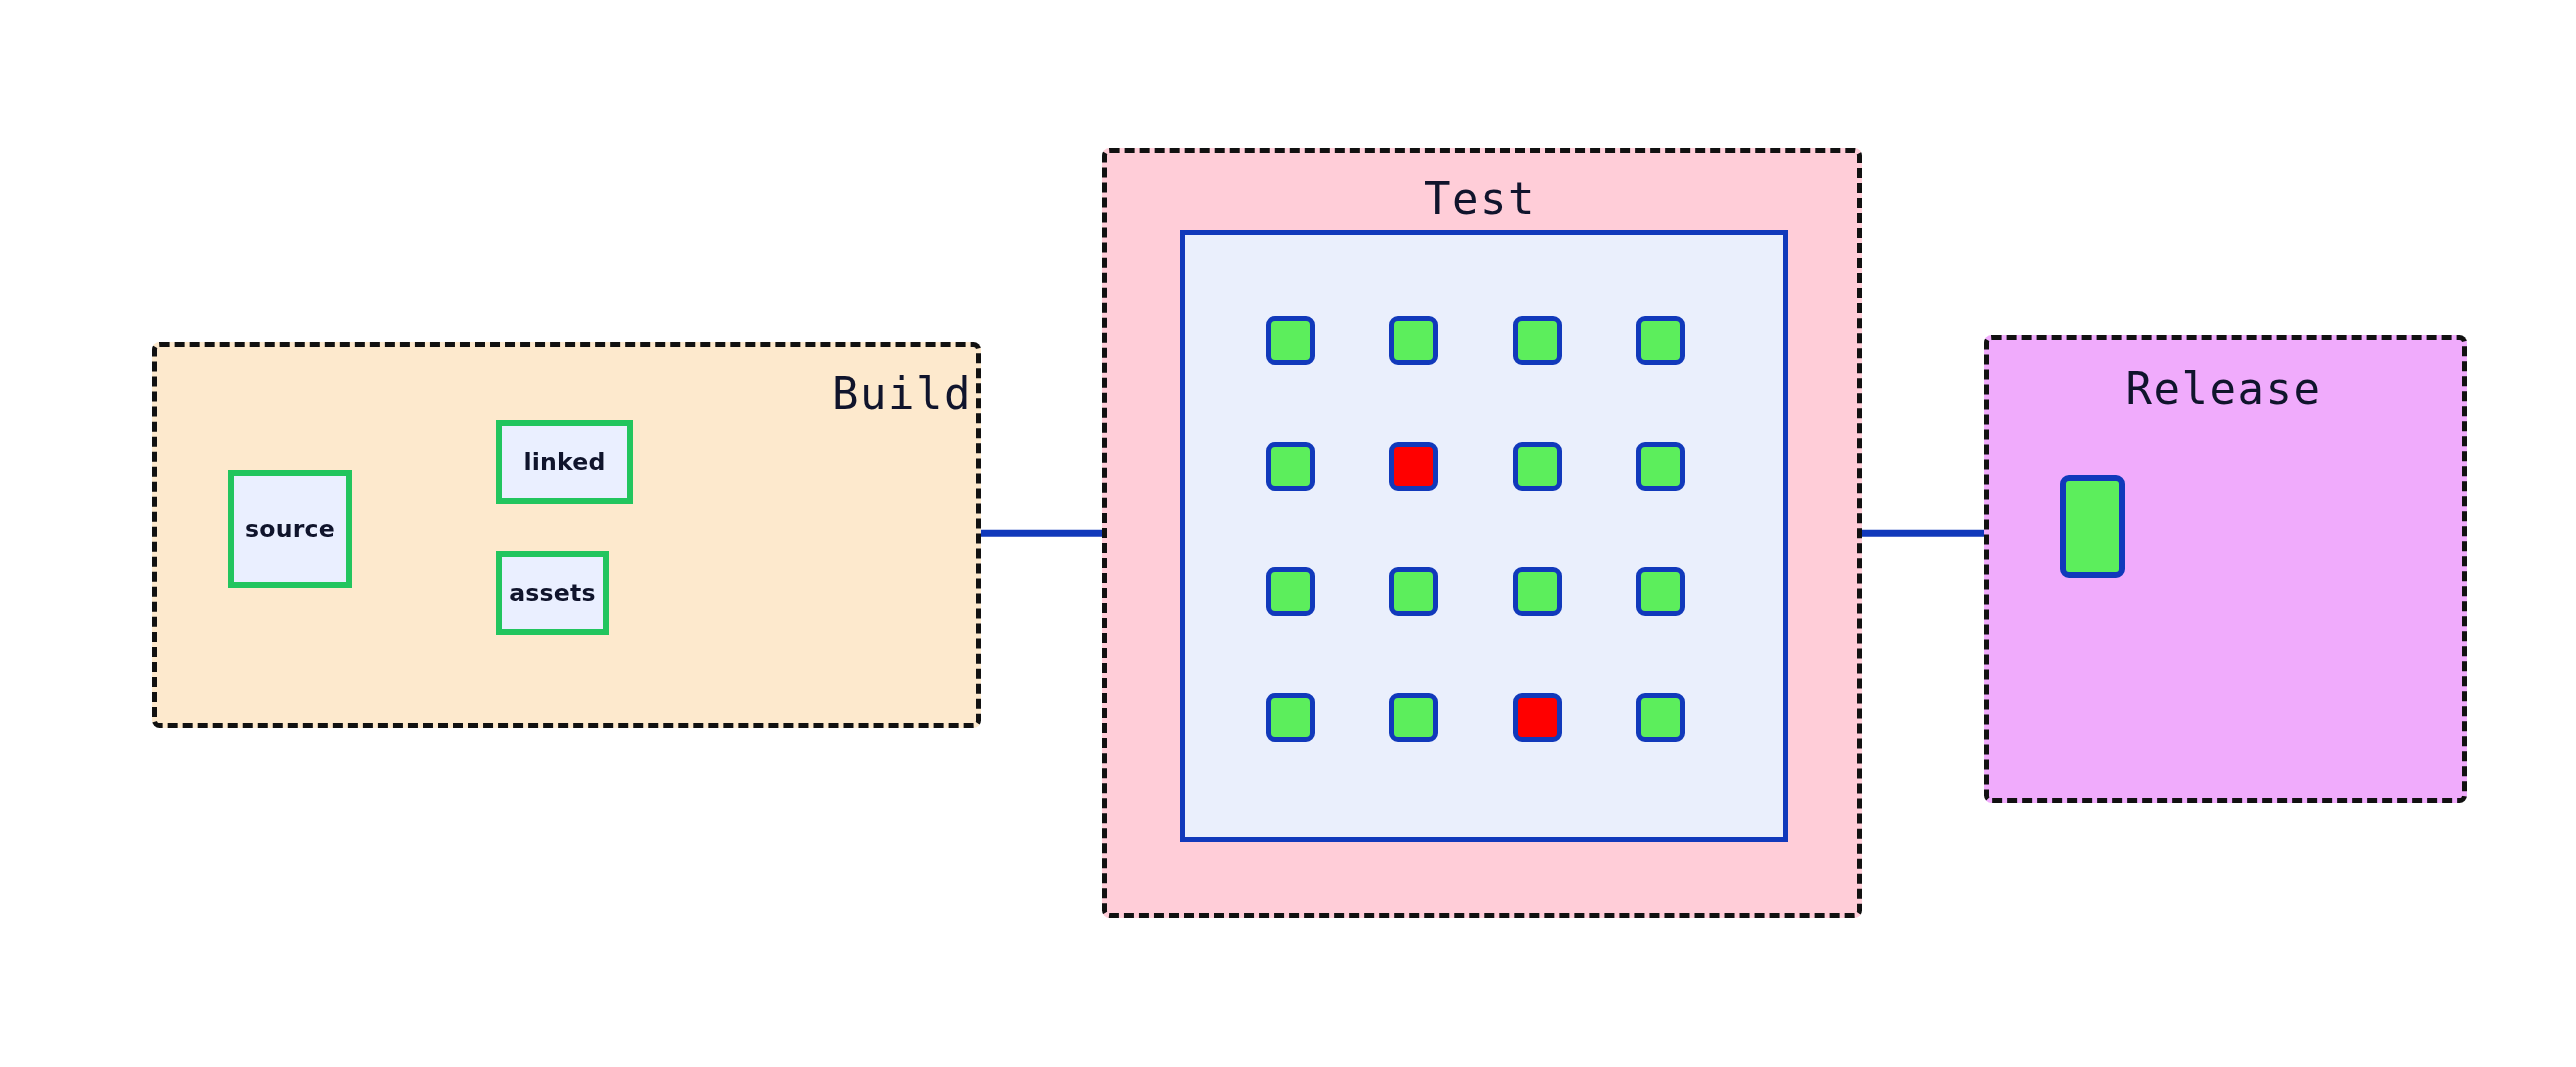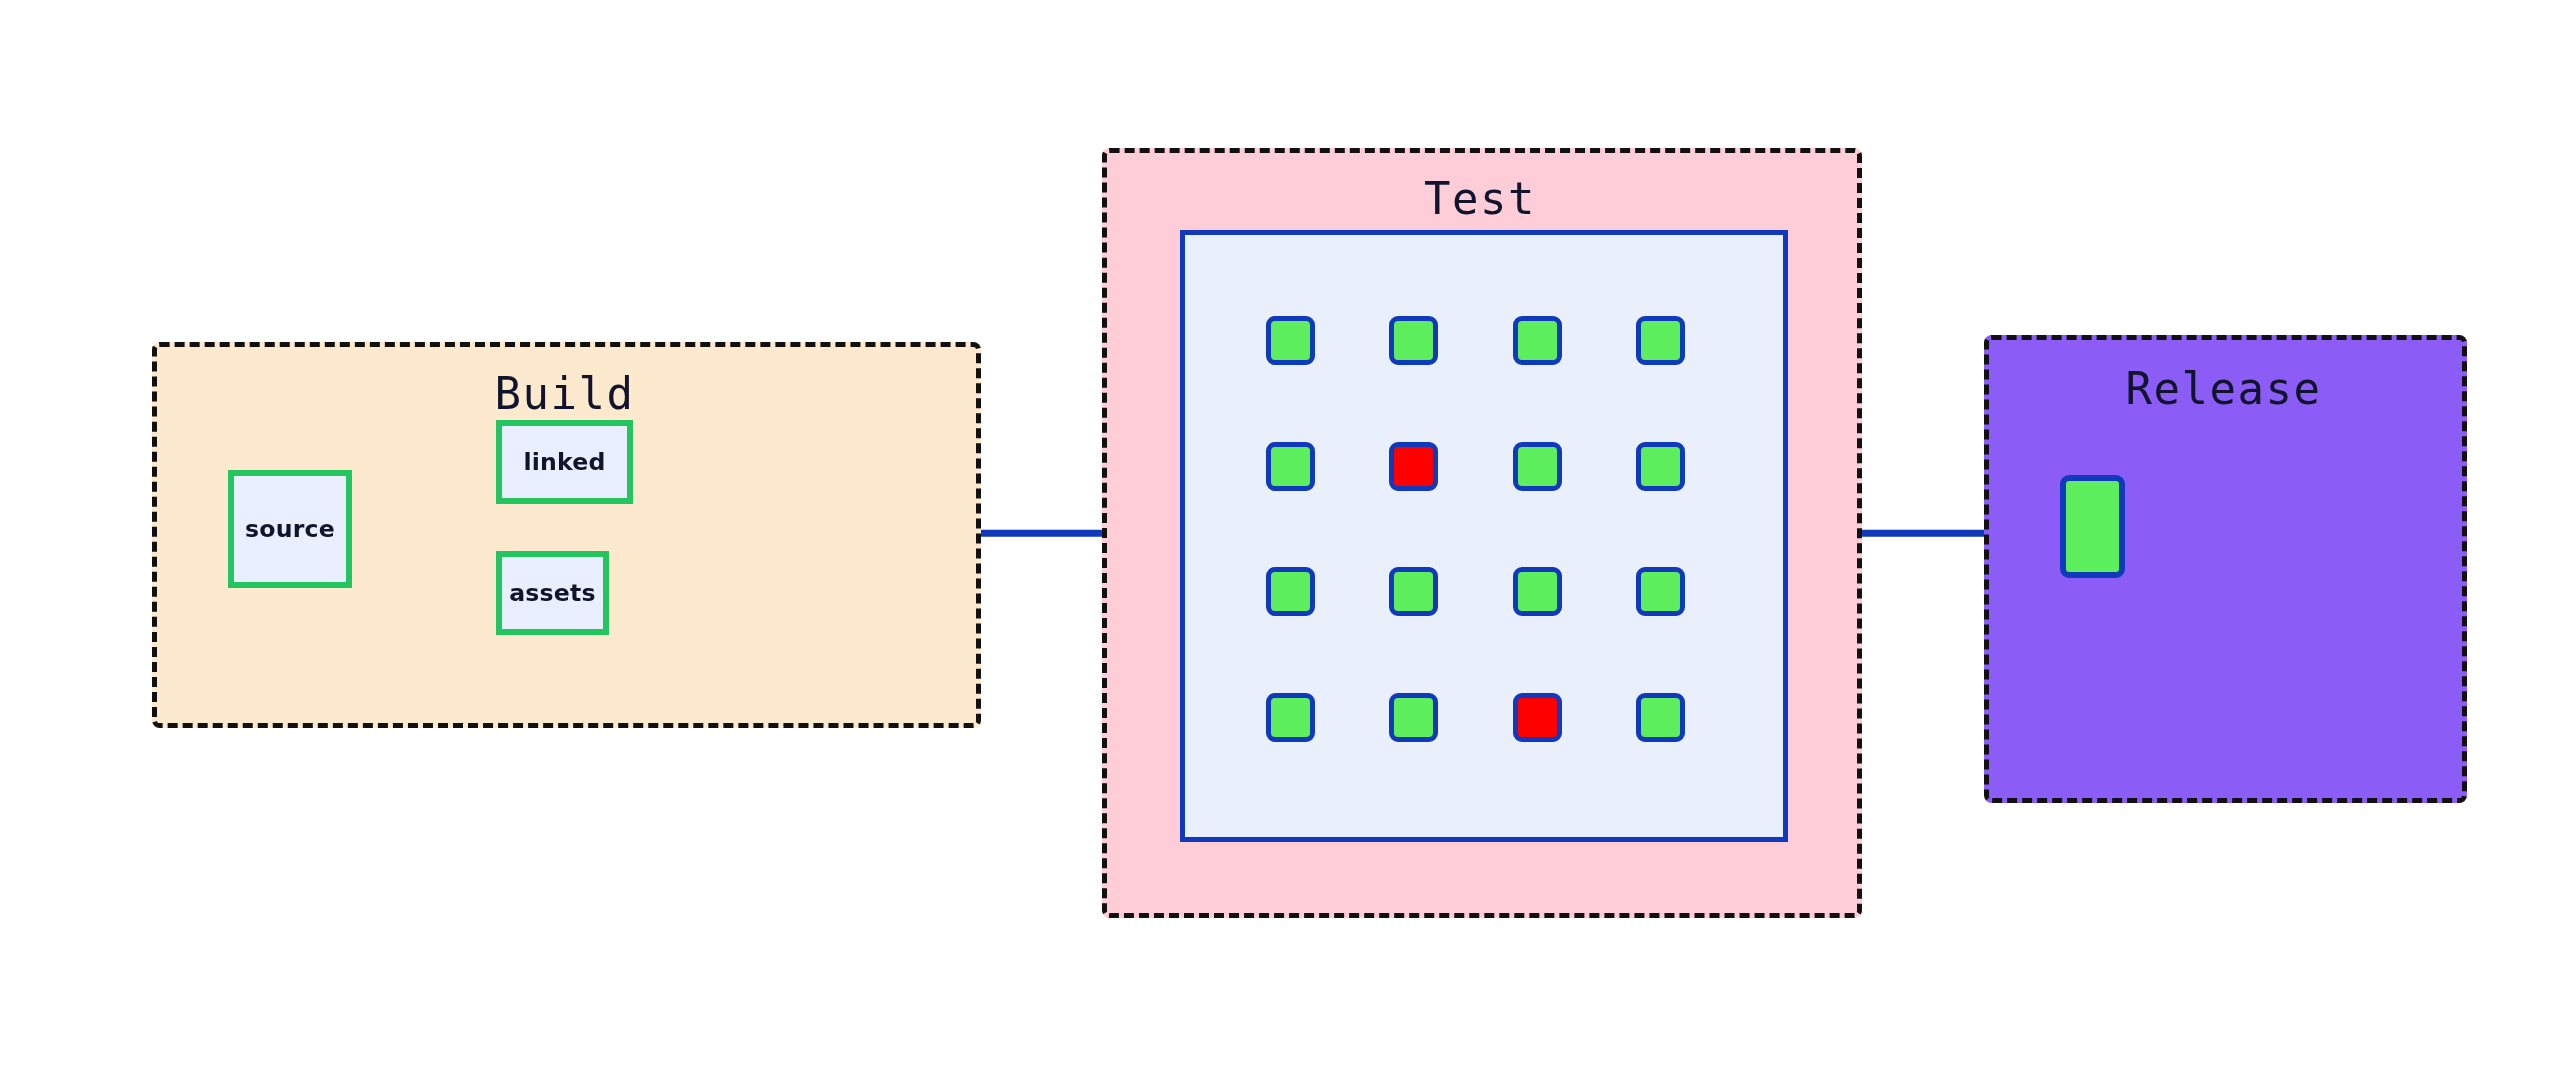--- a/index.html
+++ b/index.html
@@ -39,21 +39,21 @@
     white-space: nowrap;
   }
   
   #stage-build {
     left: 152px;
     top: 342px;
     width: 829px;
     height: 386px;
     background: #fde9cd;
   }
-  #stage-build .stage-title { top: 21px; }
+  #stage-build .stage-title { top: 21px; text-align: right; }
 
   .node-box {
     position: absolute;
     box-sizing: border-box;
     background: #eaefff;
     border: 6px solid #22c55e;
     display: flex;
     align-items: center;
     justify-content: center;
   }
@@ -123,21 +123,21 @@
     width: 49px;
     height: 49px;
   }
 
   
   #stage-release {
     left: 1984px;
     top: 335px;
     width: 483px;
     height: 468px;
-    background: #8b5cf6;
+    background: #f0abfc;
   }
   #stage-release .stage-title { top: 23px; }
 
   #release-bar {
     position: absolute;
     left: 2060px;
     top: 475px;
     width: 65px;
     height: 103px;
     box-sizing: border-box;

